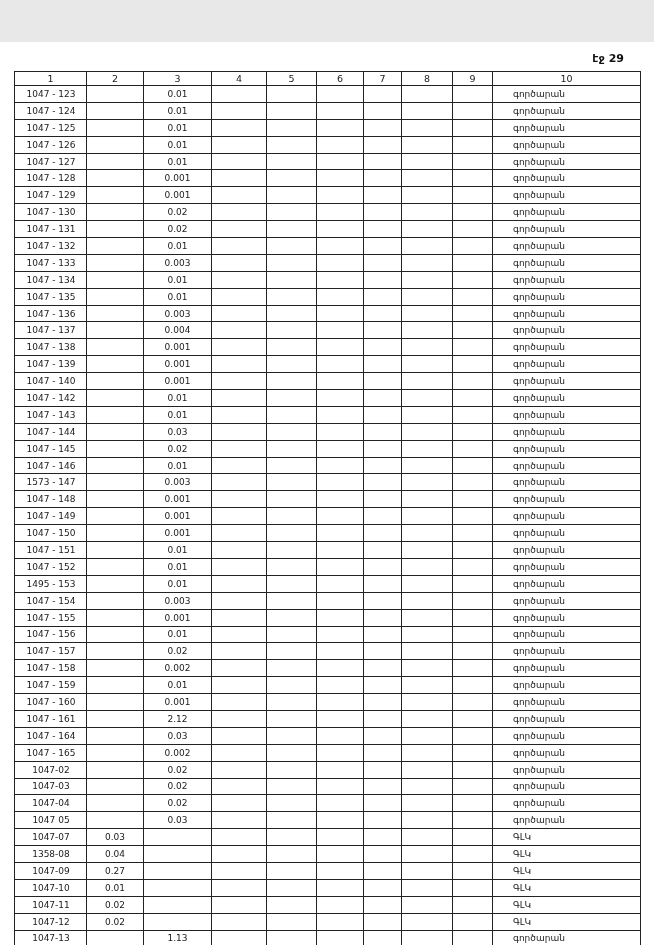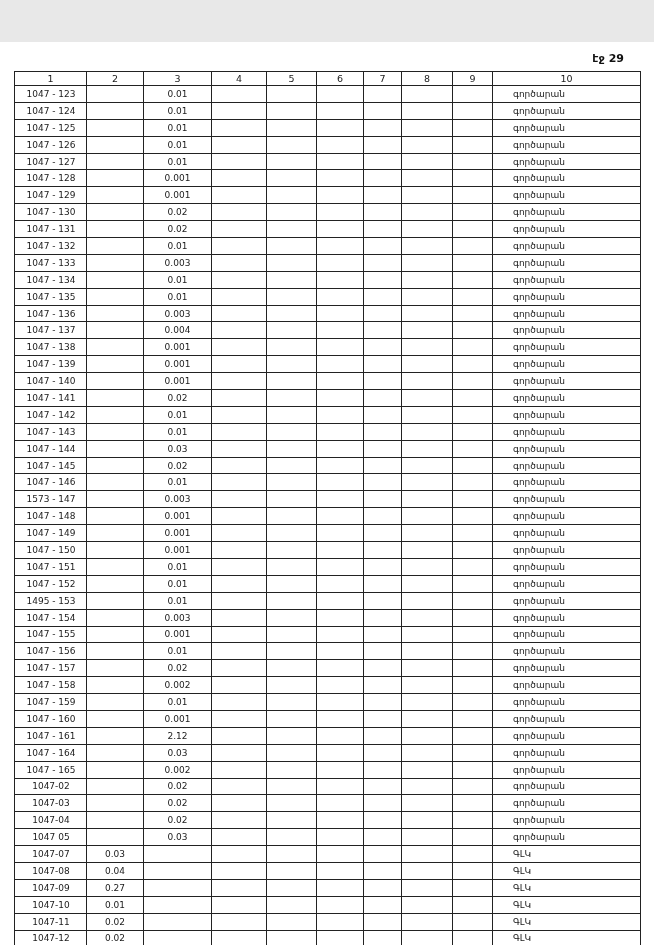--- a/index.html
+++ b/index.html
@@ -302,32 +302,20 @@
           <td class="col3">0.001</td>
           <td class="col4"></td>
           <td class="col5"></td>
           <td class="col6"></td>
           <td class="col7"></td>
           <td class="col8"></td>
           <td class="col9"></td>
           <td class="col10">գործարան</td>
         </tr>
         <tr>
-          <td class="col1">1047 - 141</td>
-          <td class="col2"></td>
-          <td class="col3">0.02</td>
-          <td class="col4"></td>
-          <td class="col5"></td>
-          <td class="col6"></td>
-          <td class="col7"></td>
-          <td class="col8"></td>
-          <td class="col9"></td>
-          <td class="col10">գործարան</td>
-        </tr>
-        <tr>
           <td class="col1">1047 - 142</td>
           <td class="col2"></td>
           <td class="col3">0.01</td>
           <td class="col4"></td>
           <td class="col5"></td>
           <td class="col6"></td>
           <td class="col7"></td>
           <td class="col8"></td>
           <td class="col9"></td>
           <td class="col10">գործարան</td>
@@ -638,21 +626,21 @@
           <td class="col3"></td>
           <td class="col4"></td>
           <td class="col5"></td>
           <td class="col6"></td>
           <td class="col7"></td>
           <td class="col8"></td>
           <td class="col9"></td>
           <td class="col10">ԳԼԿ</td>
         </tr>
         <tr>
-          <td class="col1">1047-08</td>
+          <td class="col1">1358-08</td>
           <td class="col2">0.04</td>
           <td class="col3"></td>
           <td class="col4"></td>
           <td class="col5"></td>
           <td class="col6"></td>
           <td class="col7"></td>
           <td class="col8"></td>
           <td class="col9"></td>
           <td class="col10">ԳԼԿ</td>
         </tr>

